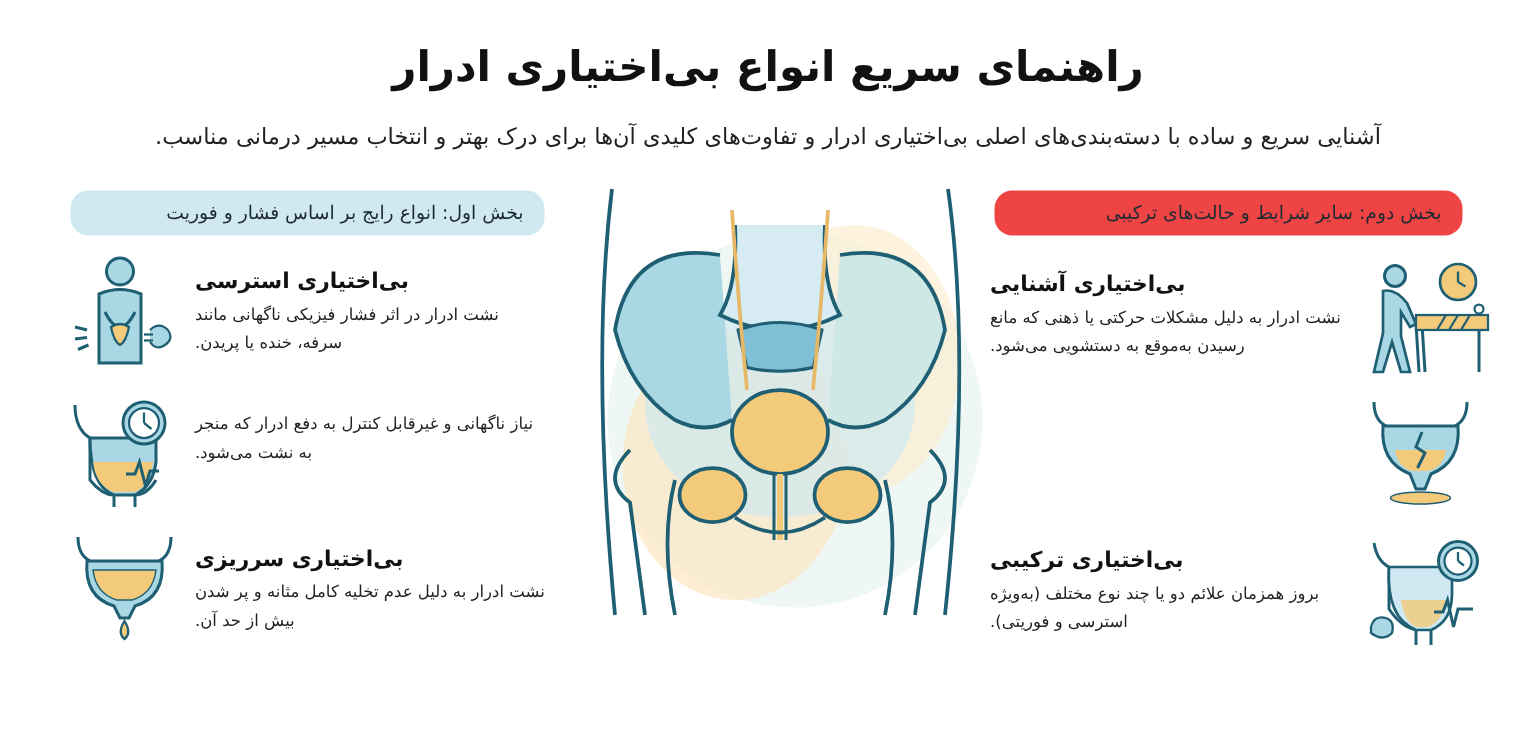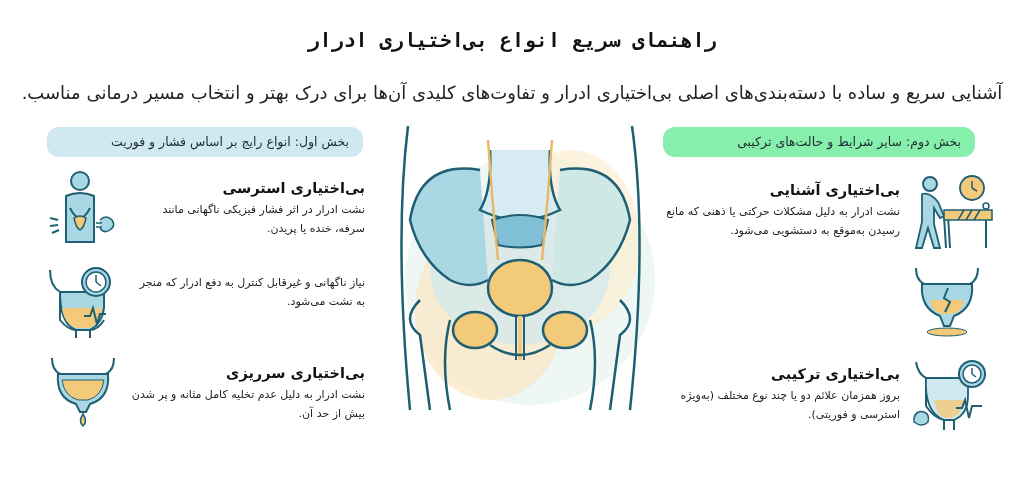--- a/index.html
+++ b/index.html
@@ -1,30 +1,30 @@
 <!DOCTYPE html>
 <html lang="fa" dir="rtl"><head>
 <meta charset="utf-8">
 <style>
   * { box-sizing: border-box; margin: 0; padding: 0; }
   html, body { width: 1024px; height: 487px; background: #ffffff; overflow: hidden; }
   body { font-family: "DejaVu Sans", sans-serif; color: #1a1a1a; position: relative; }
 
   .title { position: absolute; top: 28px; left: 0; width: 1024px; text-align: center;
-           font-size: 20px; font-weight: bold; color: #111; direction: rtl; font-family: Liberation Mono, monospace; }
+           font-size: 28px; font-weight: bold; color: #111; direction: rtl; }
   .subtitle { position: absolute; top: 82px; left: 0; width: 1024px; text-align: center;
-              font-size: 18px; color: #222; direction: rtl; }
+              font-size: 15px; color: #222; direction: rtl; }
 
   .section-header { position: absolute; top: 127px; height: 30px; border-radius: 12px;
                     font-size: 12.5px; line-height: 30px; padding: 0 14px; direction: rtl;
                     color: #1d2a33; }
   .section-header.left { left: 47px; width: 316px; background: #cfe8f1; }
-  .section-header.right { left: 663px; width: 312px; background: #86efac; }
+  .section-header.right { left: 663px; width: 312px; background: #ef4444; }
 
-  .item { position: absolute; direction: rtl; text-align: right; }
+  .item { position: absolute; direction: rtl; text-align: left; }
   .item .item-title { font-size: 14.5px; font-weight: bold; color: #111; margin-bottom: 4px; }
   .item .item-desc { font-size: 11px; line-height: 19px; color: #222; }
 
   .icon { position: absolute; }
 
   .center-illustration { position: absolute; left: 380px; top: 120px; width: 280px; height: 300px; }
 </style>
 </head>
 <body>
 

